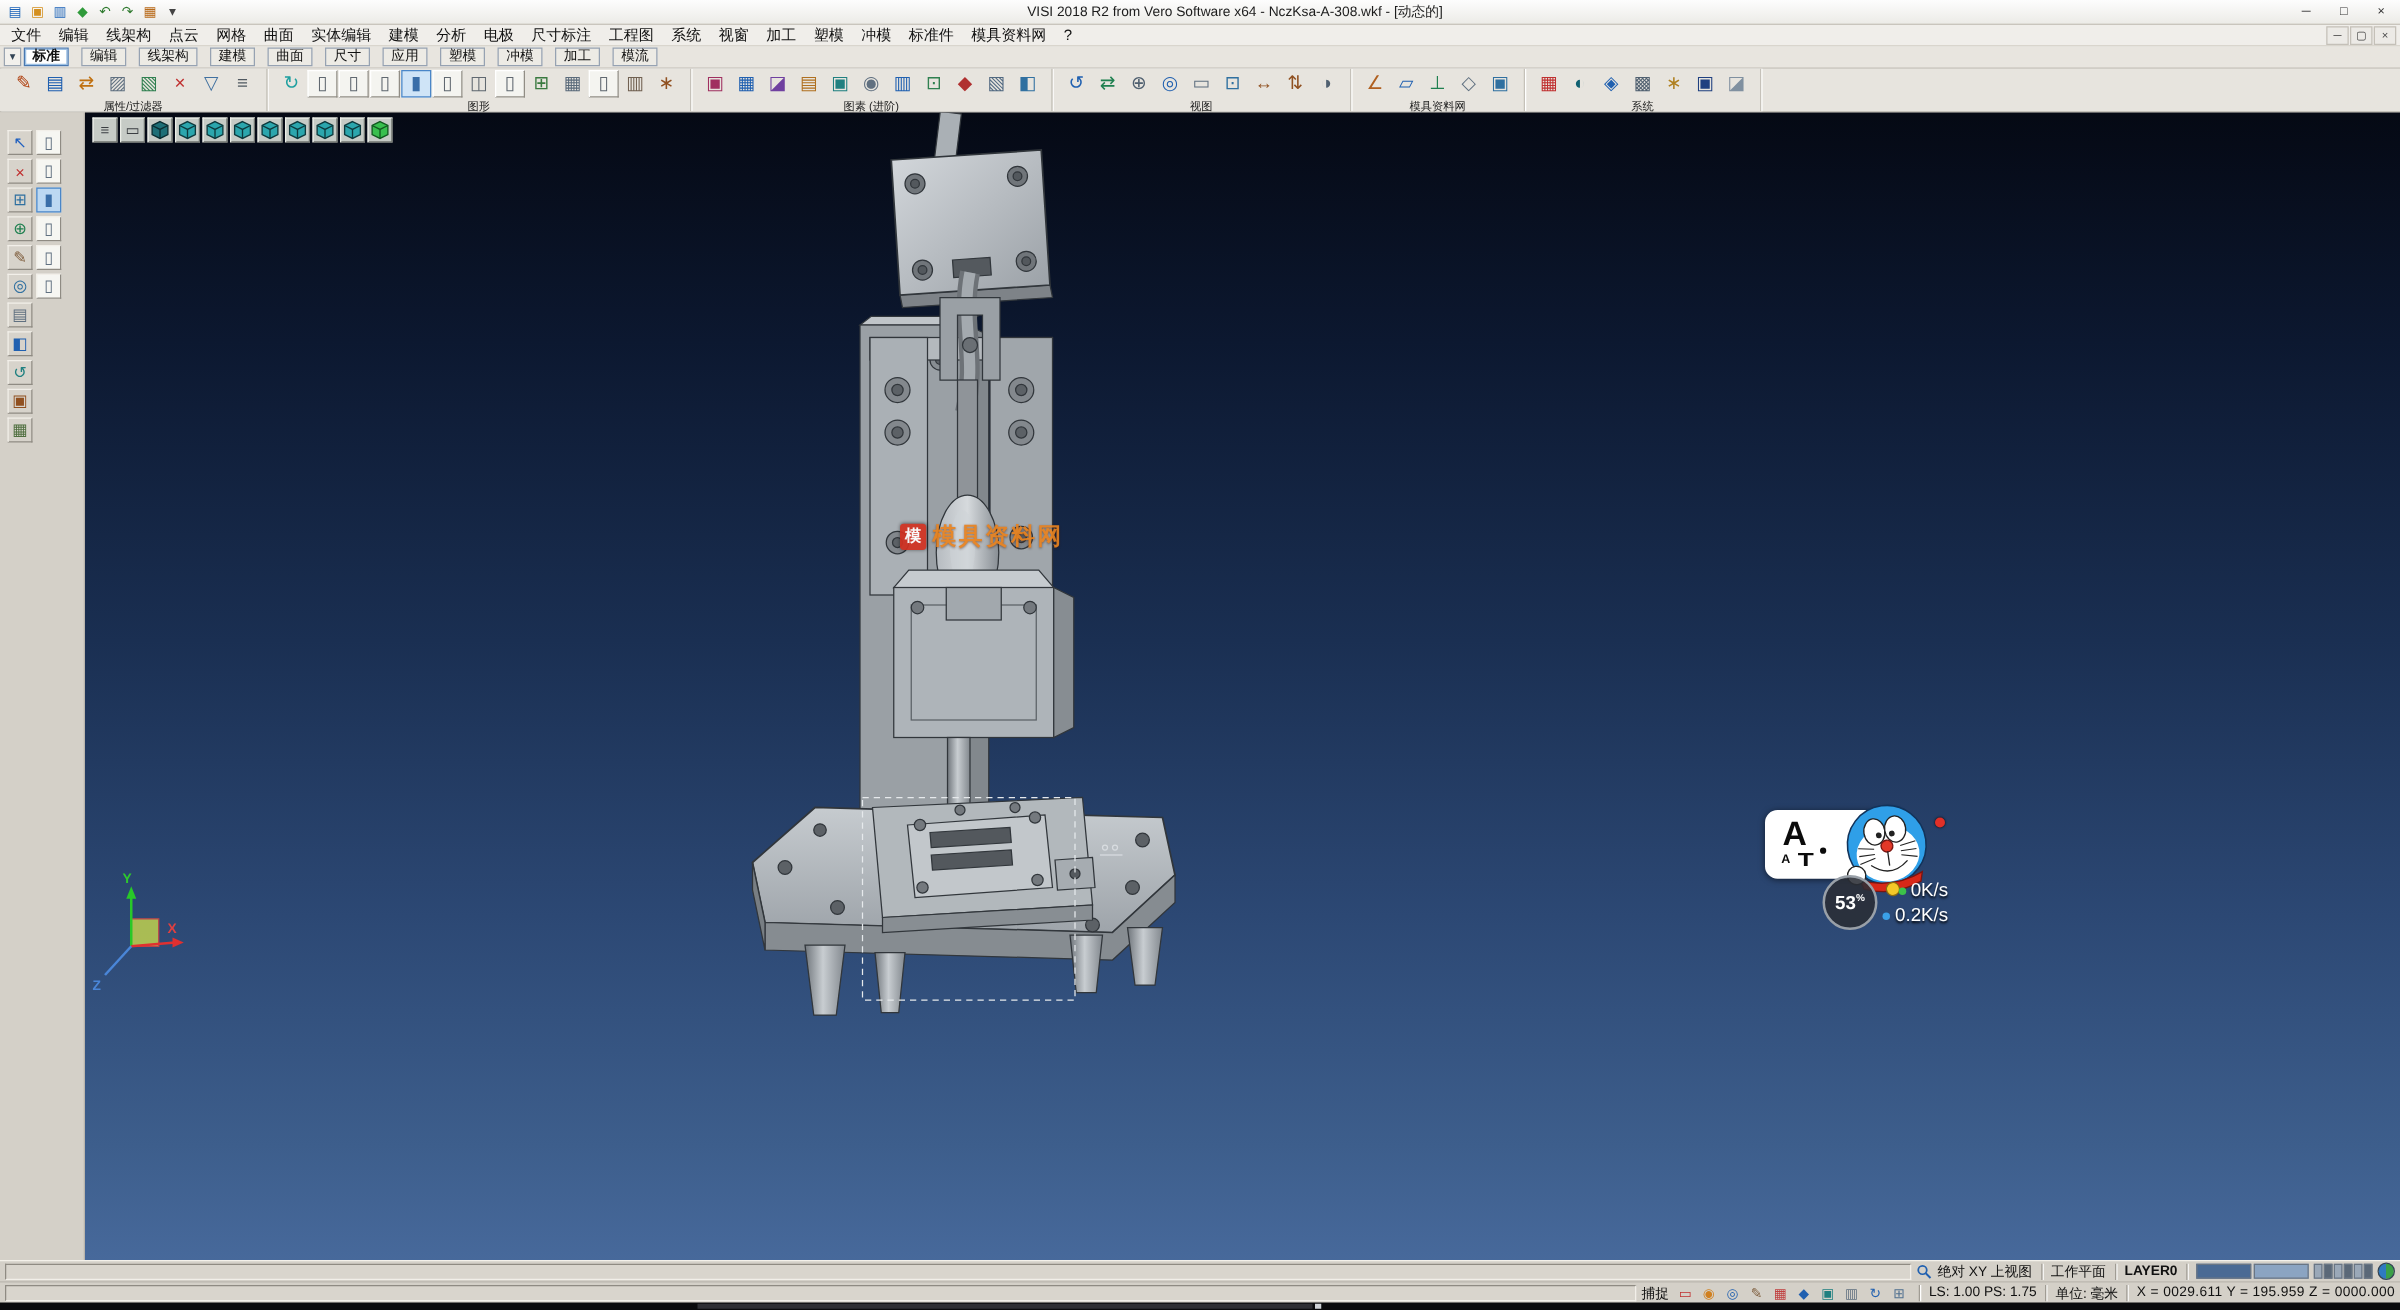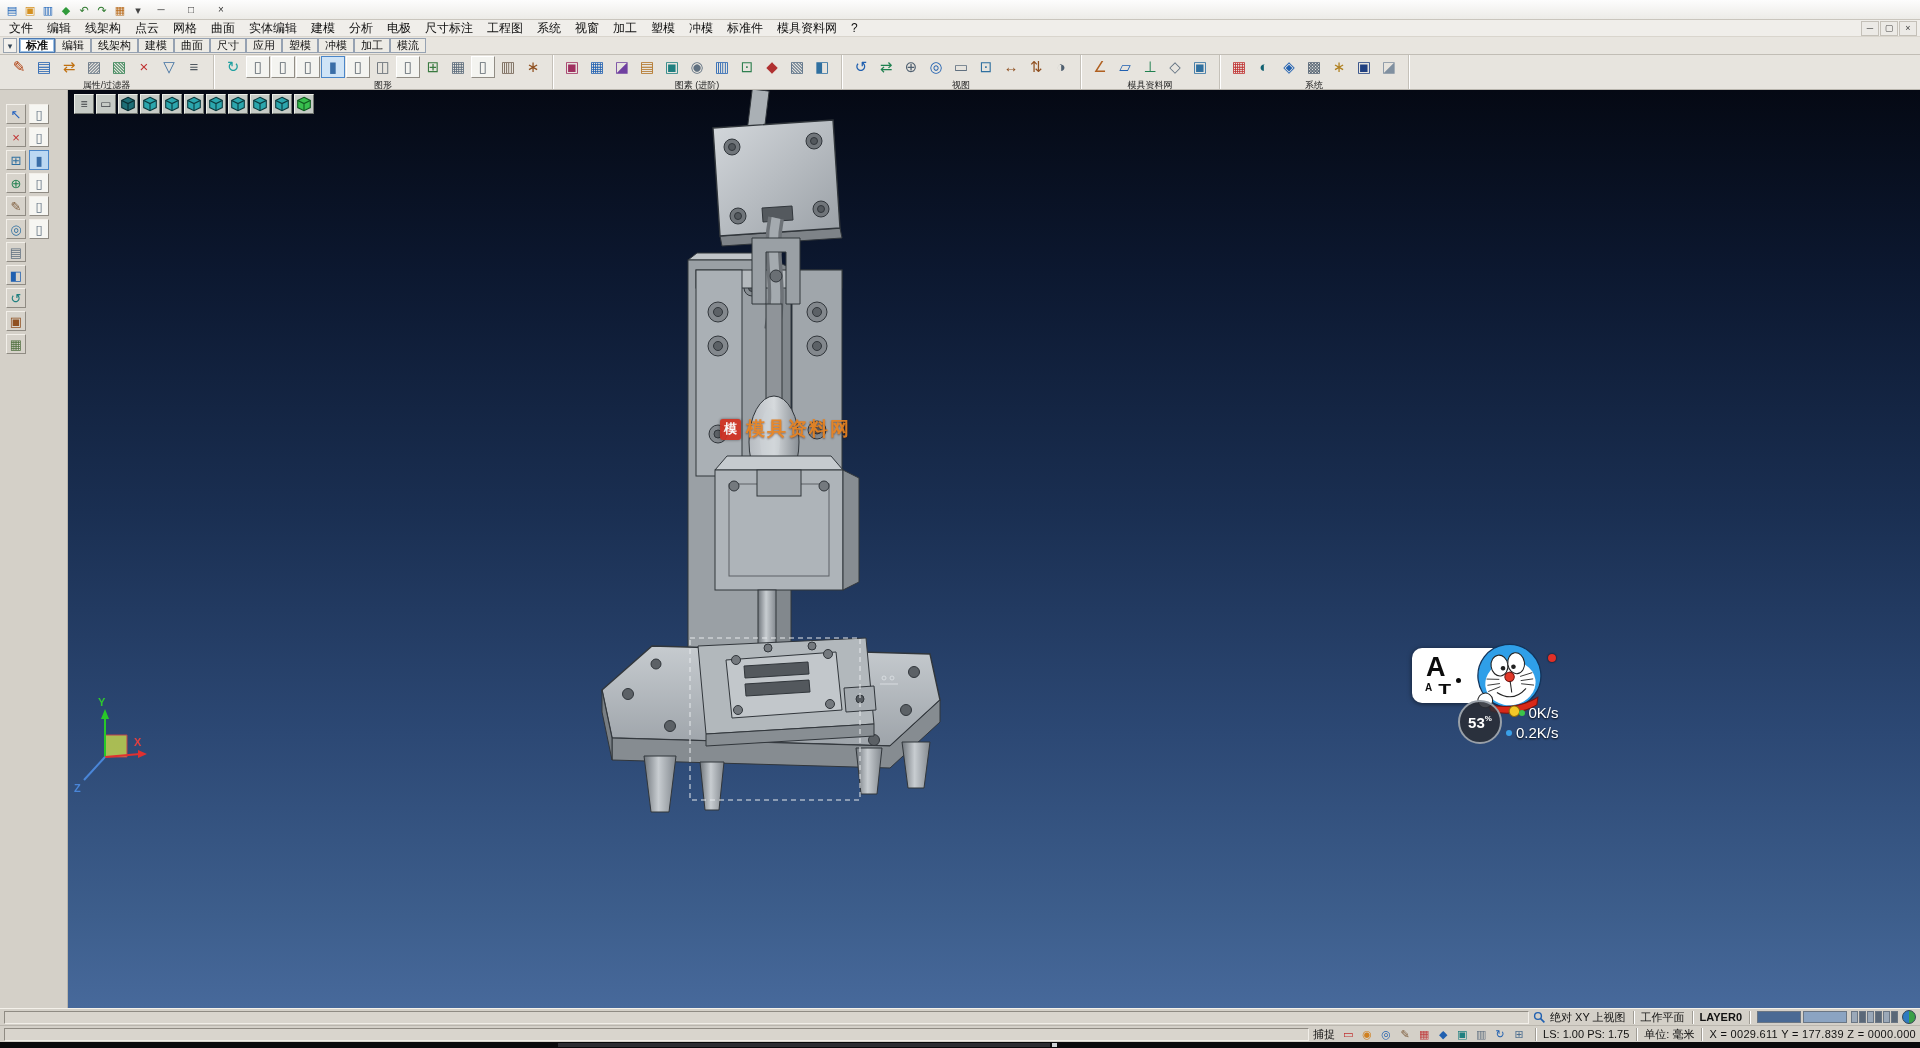--- a/index.html
+++ b/index.html
@@ -17,21 +17,21 @@
 
 .menubar{height:17px;background:#f0eeea;display:flex;align-items:center;padding-left:2px;border-bottom:1px solid #d9d5cd}
 .menu-items{display:flex}
 .menu-item{padding:0 7px;font-size:12px;line-height:16px;white-space:nowrap}
 .mdictrl{margin-left:auto;display:flex;padding-right:3px}
 .mdibtn{width:18px;height:15px;display:flex;align-items:center;justify-content:center;font-size:9px;color:#444;border:1px solid #c4c0b8;background:#eceae6;margin-left:1px}
 
 
 .tabbar{height:18px;background:#e8e5df;display:flex;align-items:center;gap:2px;padding-left:3px;border-bottom:1px solid #c1bdb5}
 .tab-dd{width:14px;height:15px;border:1px solid #9aa4b0;background:#f2f0ec;font-size:9px;display:flex;align-items:center;justify-content:center;color:#345}
-.tabs{display:flex;gap:0}
+.tabs{display:flex;gap:10px}
 .tab{border:1px solid #96a2b2;background:#edebe5;padding:0 6px;height:15px;line-height:13px;font-size:11px;white-space:nowrap}
 .tab.active{background:#ffffff;border-color:#4a78b0;box-shadow:inset 0 0 0 1px #9cc0e4;font-weight:bold}
 
 
 .toolbar{height:35px;background:#e7e4de;display:flex;border-bottom:1px solid #b9b5ad}
 .tgroup{display:flex;flex-direction:column;border-right:1px solid #c5c1b9;box-shadow:1px 0 0 #fff;padding:1px 7px 0}
 .ticons{display:flex;gap:1px;height:23px}
 .tico{width:24px;height:22px;display:flex;align-items:center;justify-content:center;font-size:15px;line-height:22px;border:1px solid transparent}
 .tico.bd{background:#f4f4f0;border-color:#fff #918d85 #918d85 #fff}
 .tico.sel{border-color:#4a86c8;background:#cfe4f7}
@@ -107,20 +107,21 @@
 
     <span class="qicon" style="color: rgb(26, 98, 184);">▤</span>
         <span class="qicon" style="color: rgb(212, 144, 32);">▣</span>
         <span class="qicon" style="color: rgb(26, 98, 184);">▥</span>
         <span class="qicon" style="color: rgb(47, 154, 58);">◆</span>
         <span class="qicon" style="color: rgb(47, 122, 47);">↶</span>
         <span class="qicon" style="color: rgb(47, 122, 47);">↷</span>
         <span class="qicon" style="color: rgb(184, 106, 26);">▦</span>
         <span class="qicon" style="color: rgb(68, 68, 68);">▾</span>
       </div>
+    <div class="title-text">VISI 2018 R2 from Vero Software x64 - NczKsa-A-308.wkf - [动态的]</div>
     <div class="wctrl">
 
     <span class="wbtn">─</span>
         <span class="wbtn">□</span>
         <span class="wbtn">×</span>
       </div>
   </div>
 
   <div class="menubar">
     <div class="menu-items">
@@ -649,21 +650,21 @@
         <span class="sico" style="color: rgb(32, 128, 128);">▣</span>
         <span class="sico" style="color: rgb(96, 112, 128);">▥</span>
         <span class="sico" style="color: rgb(32, 96, 176);">↻</span>
         <span class="sico" style="color: rgb(80, 112, 144);">⊞</span>
       </div>
     <span class="vsep"></span>
     <span class="s2txt">LS: 1.00 PS: 1.75</span>
     <span class="vsep"></span>
     <span class="s2txt">单位: 毫米</span>
     <span class="vsep"></span>
-    <span class="s2txt coords">X = 0029.611 Y = 177.839 Z = 0000.000</span>
+    <span class="s2txt coords">X = 0029.611 Y = 195.959 Z = 0000.000</span>
   </div>
 
   <div class="taskbar">
     <div class="tbseg"></div>
     <div class="tbdot"></div>
   </div>
 
 </div>
 
 </body></html>

